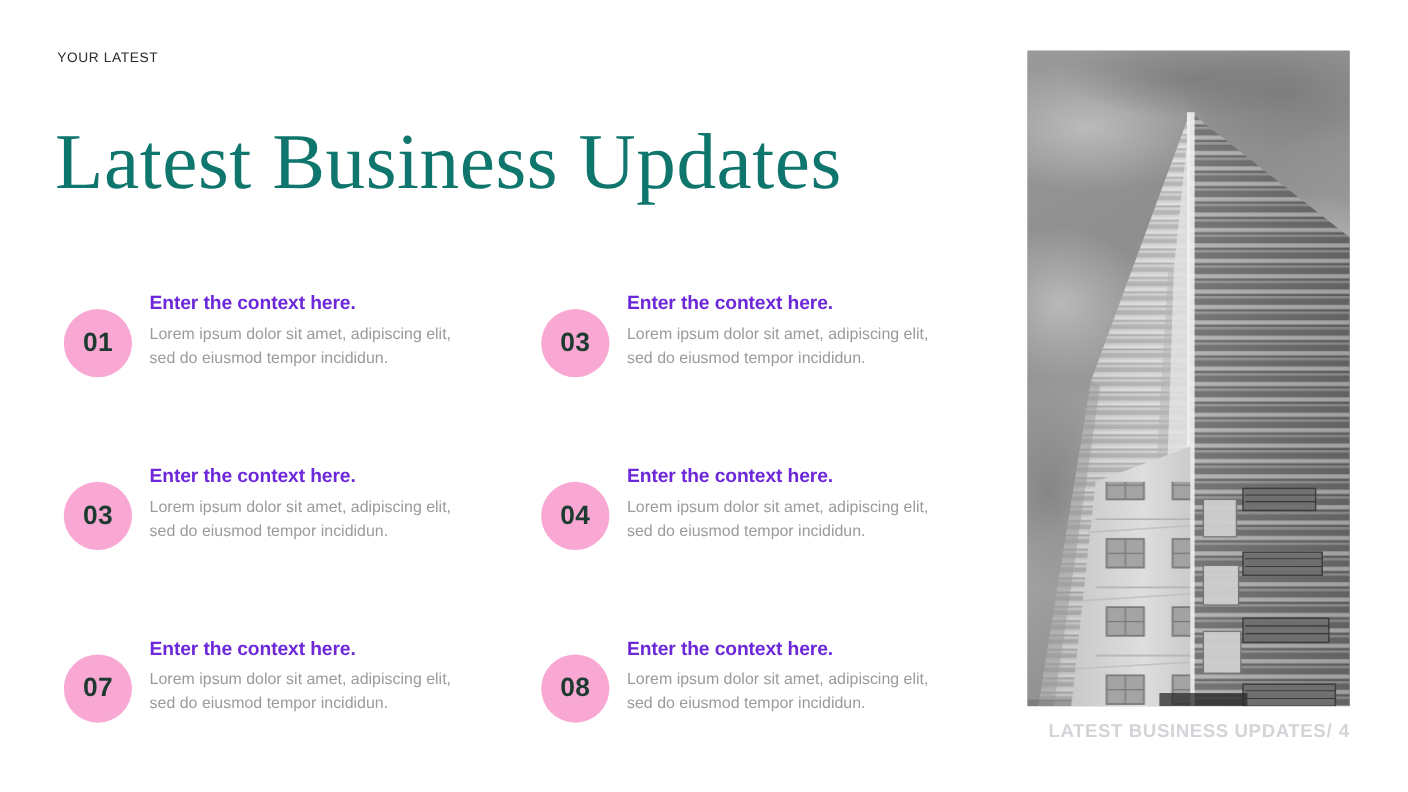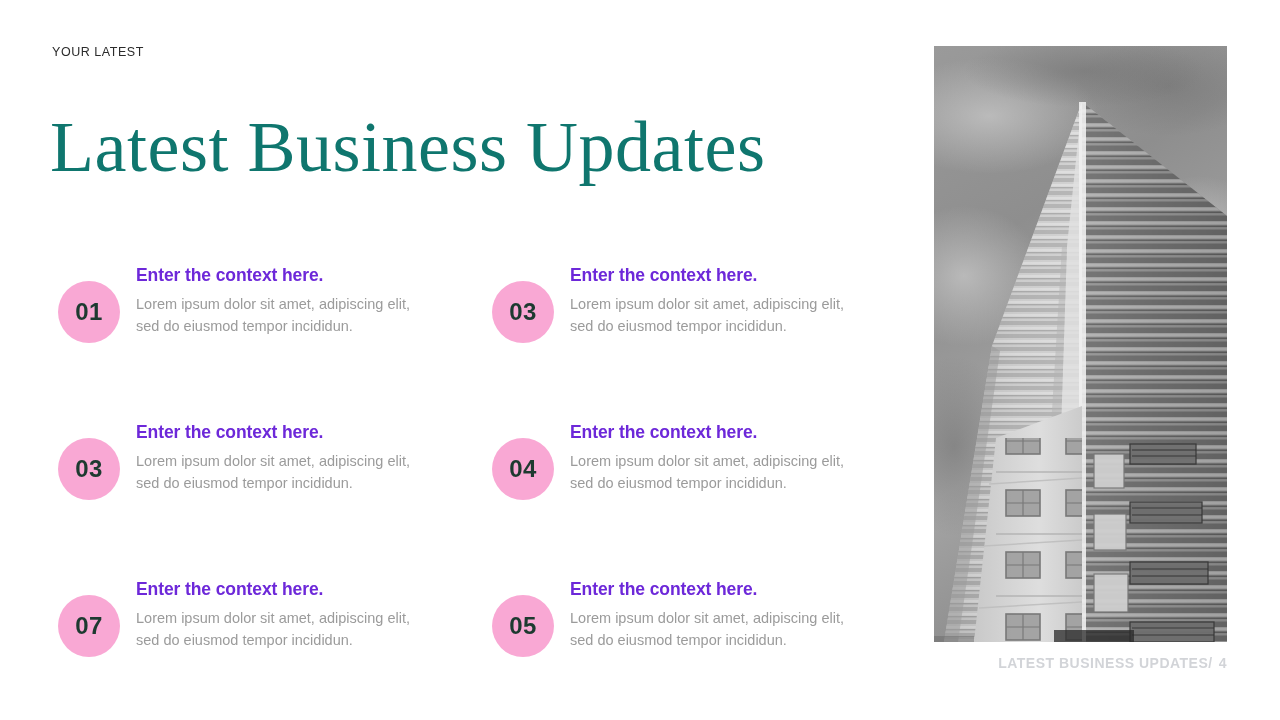--- a/index.html
+++ b/index.html
@@ -124,21 +124,21 @@
   }
 
   .photo svg { display: block; width: 100%; height: 100%; }
 
   
   .footer {
     position: absolute;
     right: 53px;
     top: 655px;
     font-family: "Liberation Sans", sans-serif;
-    font-size: 14px;
+    font-size: 17px;
     letter-spacing: 0.5px;
     color: #d2d4d8;
     font-weight: 600;
     white-space: nowrap;
   }
   .footer .page-num { margin-left: 6px; }
 </style>
 </head>
 <body>
 
@@ -195,21 +195,21 @@
         <span class="badge-num">07</span>
       </div>
       <div class="item-body">
         <div class="item-heading">Enter the context here.</div>
         <div class="item-desc">Lorem ipsum dolor sit amet, adipiscing elit, sed do eiusmod tempor incididun.</div>
       </div>
     </div>
 
     <div class="item">
       <div class="badge">
-        <span class="badge-num">05</span>
+        <span class="badge-num">08</span>
       </div>
       <div class="item-body">
         <div class="item-heading">Enter the context here.</div>
         <div class="item-desc">Lorem ipsum dolor sit amet, adipiscing elit, sed do eiusmod tempor incididun.</div>
       </div>
     </div>
 
   </div>
 
   <div class="photo">

